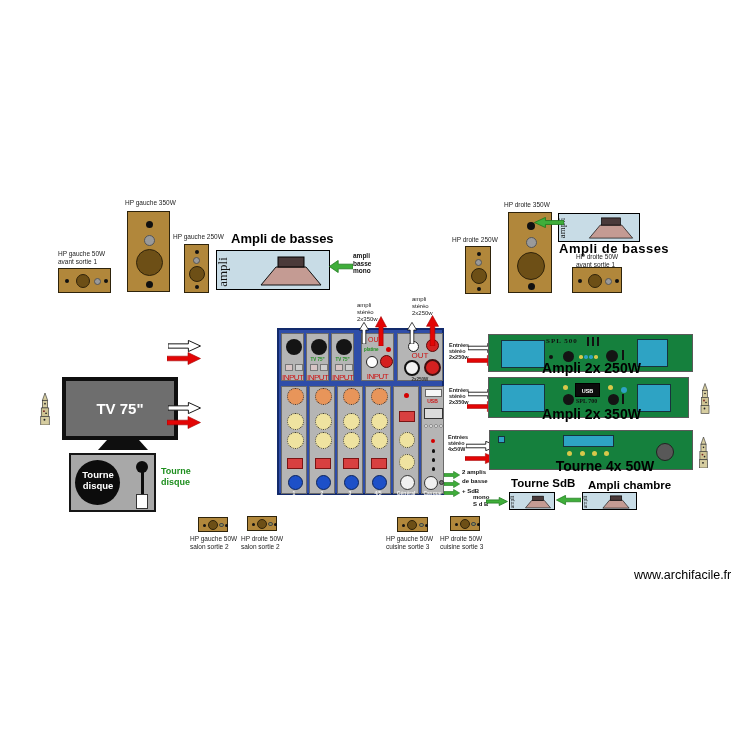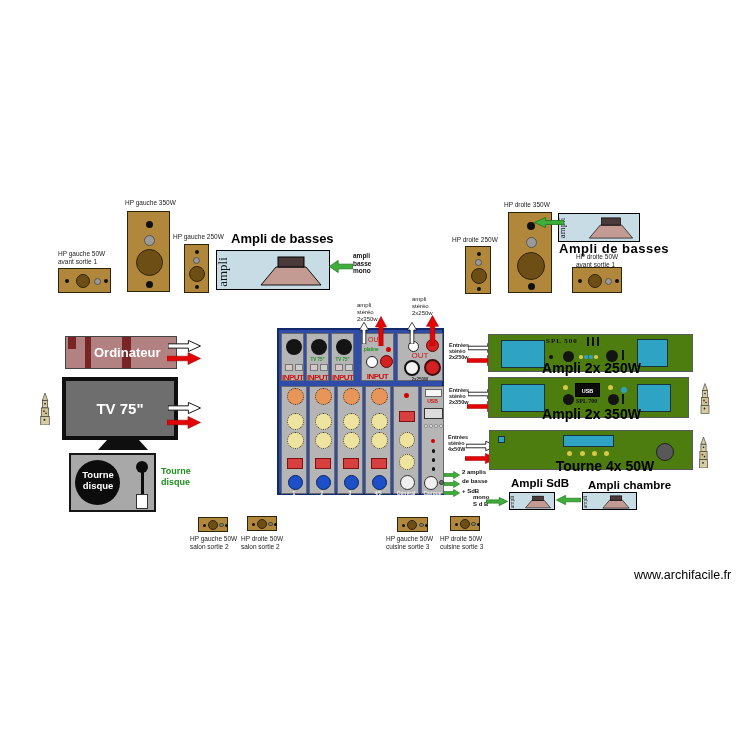--- a/index.html
+++ b/index.html
@@ -9,26 +9,26 @@
   .lbl{position:absolute;font-size:6.5px;line-height:1.18;color:#1c1c1c;white-space:nowrap;}
   .lblb{position:absolute;font-size:6.5px;line-height:1.18;color:#111;font-weight:bold;white-space:nowrap;}
   .h1{position:absolute;font-size:13px;font-weight:bold;color:#000;white-space:nowrap;}
   .h2{position:absolute;font-size:11.5px;font-weight:bold;color:#000;white-space:nowrap;}
   .spk{position:absolute;background:#b1873b;border:1px solid #2e230b;box-sizing:border-box;}
   .ci{position:absolute;border-radius:50%;box-sizing:border-box;}
   .dev{position:absolute;background:#c8dce6;border:1.5px solid #000;box-sizing:border-box;}
   .vtxt{position:absolute;font-family:"Liberation Serif",serif;color:#111;
         transform:rotate(-90deg);transform-origin:center center;white-space:nowrap;}
   .mixstrip{position:absolute;background:#b5b5b5;border:1px solid #6a6a6a;box-sizing:border-box;}
-  .inputtxt{position:absolute;left:0;width:100%;text-align:center;color:#cc1111;font-weight:bold;
+  .inputtxt{position:absolute;left:0;width:100%;text-align:center;color:#cc1111;font-weight:normal;
             font-size:8px;letter-spacing:-0.5px;}
   .outtxt{position:absolute;color:#cc1111;font-weight:normal;}
   .gtag{position:absolute;color:#1f8f1f;font-weight:bold;font-size:4.5px;white-space:nowrap;}
   .stlab{position:absolute;left:0;width:100%;text-align:center;color:#f4f4f4;font-size:5px;font-weight:bold;}
-  .amp{position:absolute;background:#4d7c0f;border:1px solid #5a5a5a;box-sizing:border-box;}
+  .amp{position:absolute;background:#15803d;border:1px solid #5a5a5a;box-sizing:border-box;}
   .cyan{position:absolute;background:#2ea3c4;border:1px solid #17323c;box-sizing:border-box;}
   .ampname{position:absolute;text-align:center;font-weight:bold;font-size:14px;color:#000;white-space:nowrap;}
   .inlbl{position:absolute;font-size:5.5px;line-height:1.12;font-weight:bold;color:#222;white-space:nowrap;}
   .greentxt{position:absolute;color:#1f8f1f;font-weight:bold;font-size:6px;line-height:1.5;white-space:nowrap;}
   svg{position:absolute;display:block;}
   .sq{position:absolute;box-sizing:border-box;}
 </style>
 </head>
 <body>
 
@@ -110,26 +110,20 @@
     <div>HP droite 50W</div>
     <div>avant sortie 1</div>
   </div>
   <div class="spk" style="left:572px;top:267px;width:50px;height:26px;">
     <span class="ci" style="left:5px;top:11px;width:4px;height:4px;background:#111;"></span>
     <span class="ci" style="left:15px;top:6px;width:14px;height:14px;background:#6d4f16;border:1px solid #30230a;"></span>
     <span class="ci" style="left:32px;top:10px;width:7px;height:7px;background:#9a9a9a;border:1px solid #555;"></span>
     <span class="ci" style="left:42px;top:11px;width:4px;height:4px;background:#111;"></span>
   </div>
 
-  <div class="ab" style="left:65px;top:336px;width:112px;height:33px;background:#b28282;border:1px solid #444;box-sizing:border-box;">
-    <span class="sq" style="left:2px;top:0;width:8px;height:12px;background:#7a2525;"></span>
-    <span class="sq" style="left:19px;top:0;width:6px;height:31px;background:#7a2525;"></span>
-    <span class="sq" style="left:56px;top:0;width:9px;height:31px;background:#7a2525;"></span>
-    <div class="ab" style="left:28px;top:8px;font-size:13px;font-weight:bold;color:#fff;">Ordinateur</div>
-  </div>
   <svg style="left:168px;top:340px;" width="33" height="12" viewBox="0 0 34 14" preserveAspectRatio="none">
     <polygon points="0,4.5 21,4.5 21,0.5 33.5,7 21,13.5 21,9.5 0,9.5" fill="#fff" stroke="#000" stroke-width="1"></polygon>
   </svg>
   <svg style="left:167px;top:352px;" width="34" height="13" viewBox="0 0 34 14" preserveAspectRatio="none">
     <polygon points="0,4.5 21,4.5 21,0.5 33.5,7 21,13.5 21,9.5 0,9.5" fill="#e30505" stroke="#a00000" stroke-width="0.6"></polygon>
   </svg>
 
   <svg style="left:38px;top:393px;" width="14" height="32" viewBox="0 0 12 30">
     <polygon points="6,0 8.5,7 3.5,7" fill="#d6cda0" stroke="#333" stroke-width="0.6"></polygon>
     <rect x="3.5" y="7" width="5" height="7" fill="#d6cda0" stroke="#333" stroke-width="0.6"></rect>
@@ -305,21 +299,21 @@
     <div>+ SdB</div>
   </div>
   <div class="ab" style="left:473px;top:494px;font-size:6px;font-weight:bold;color:#111;line-height:1.1;">
     <div>mono</div>
     <div>S d B</div>
   </div>
   <svg style="left:486px;top:497px;" width="22" height="9" viewBox="0 0 20 10" preserveAspectRatio="none">
     <polygon points="0,3.2 12,3.2 12,0.5 19.5,5 12,9.5 12,6.8 0,6.8" fill="#3fae3a" stroke="#1f7a1f" stroke-width="0.8"></polygon>
   </svg>
 
-  <div class="h2" style="left:511px;top:477px;">Ampli SdB</div>
+  <div class="h2" style="left:511px;top:477px;">Tourne SdB</div>
   <div class="dev" style="left:509px;top:492px;width:46px;height:18px;">
     <span class="vtxt" style="left:-4px;top:6px;font-size:5.5px;">ampli</span>
     <svg style="left:13px;top:1.5px;" width="30" height="14" viewBox="0 0 72 32">
       <polygon points="6,30 21,12 51,12 66,30" fill="#c49b93" stroke="#111" stroke-width="1.5"></polygon>
       <rect x="23" y="2" width="26" height="10" fill="#4a3a3a" stroke="#000" stroke-width="1.5"></rect>
     </svg>
   </div>
   <svg style="left:556px;top:495px;" width="25" height="10" viewBox="0 0 34 14" preserveAspectRatio="none">
     <polygon points="34,4.5 13,4.5 13,0.5 0.5,7 13,13.5 13,9.5 34,9.5" fill="#3fae3a" stroke="#1f7a1f" stroke-width="1"></polygon>
   </svg>

